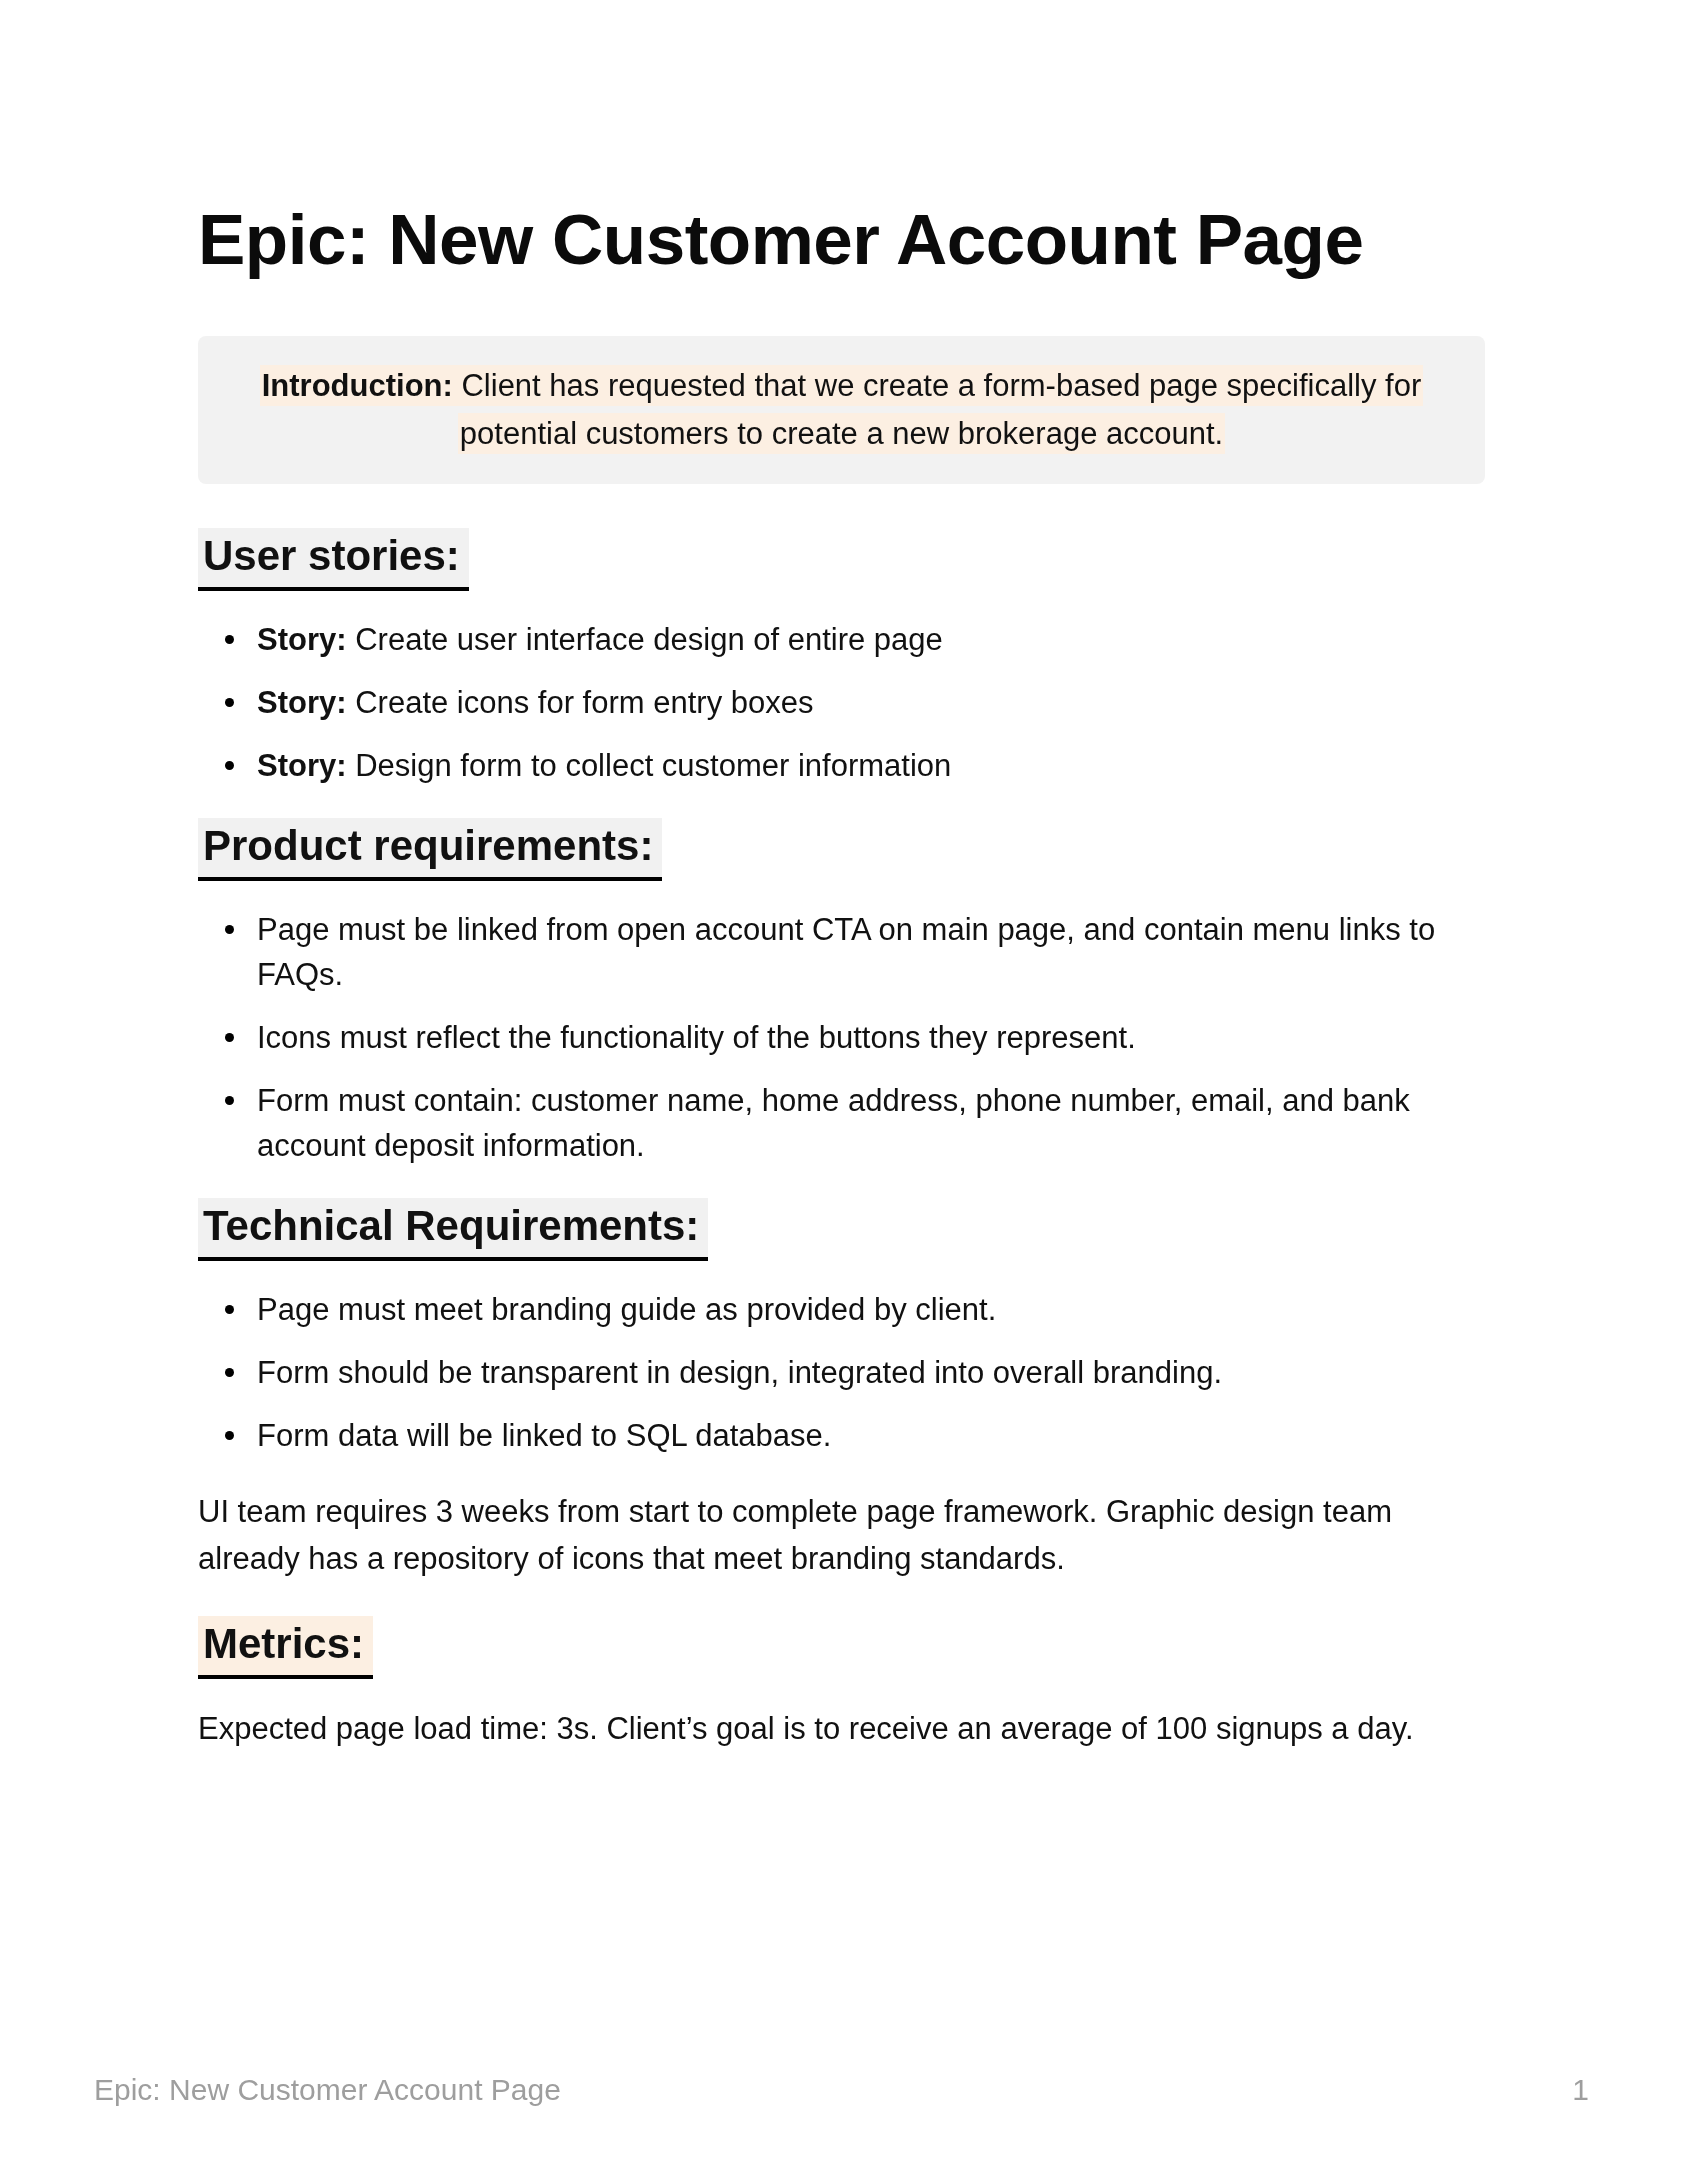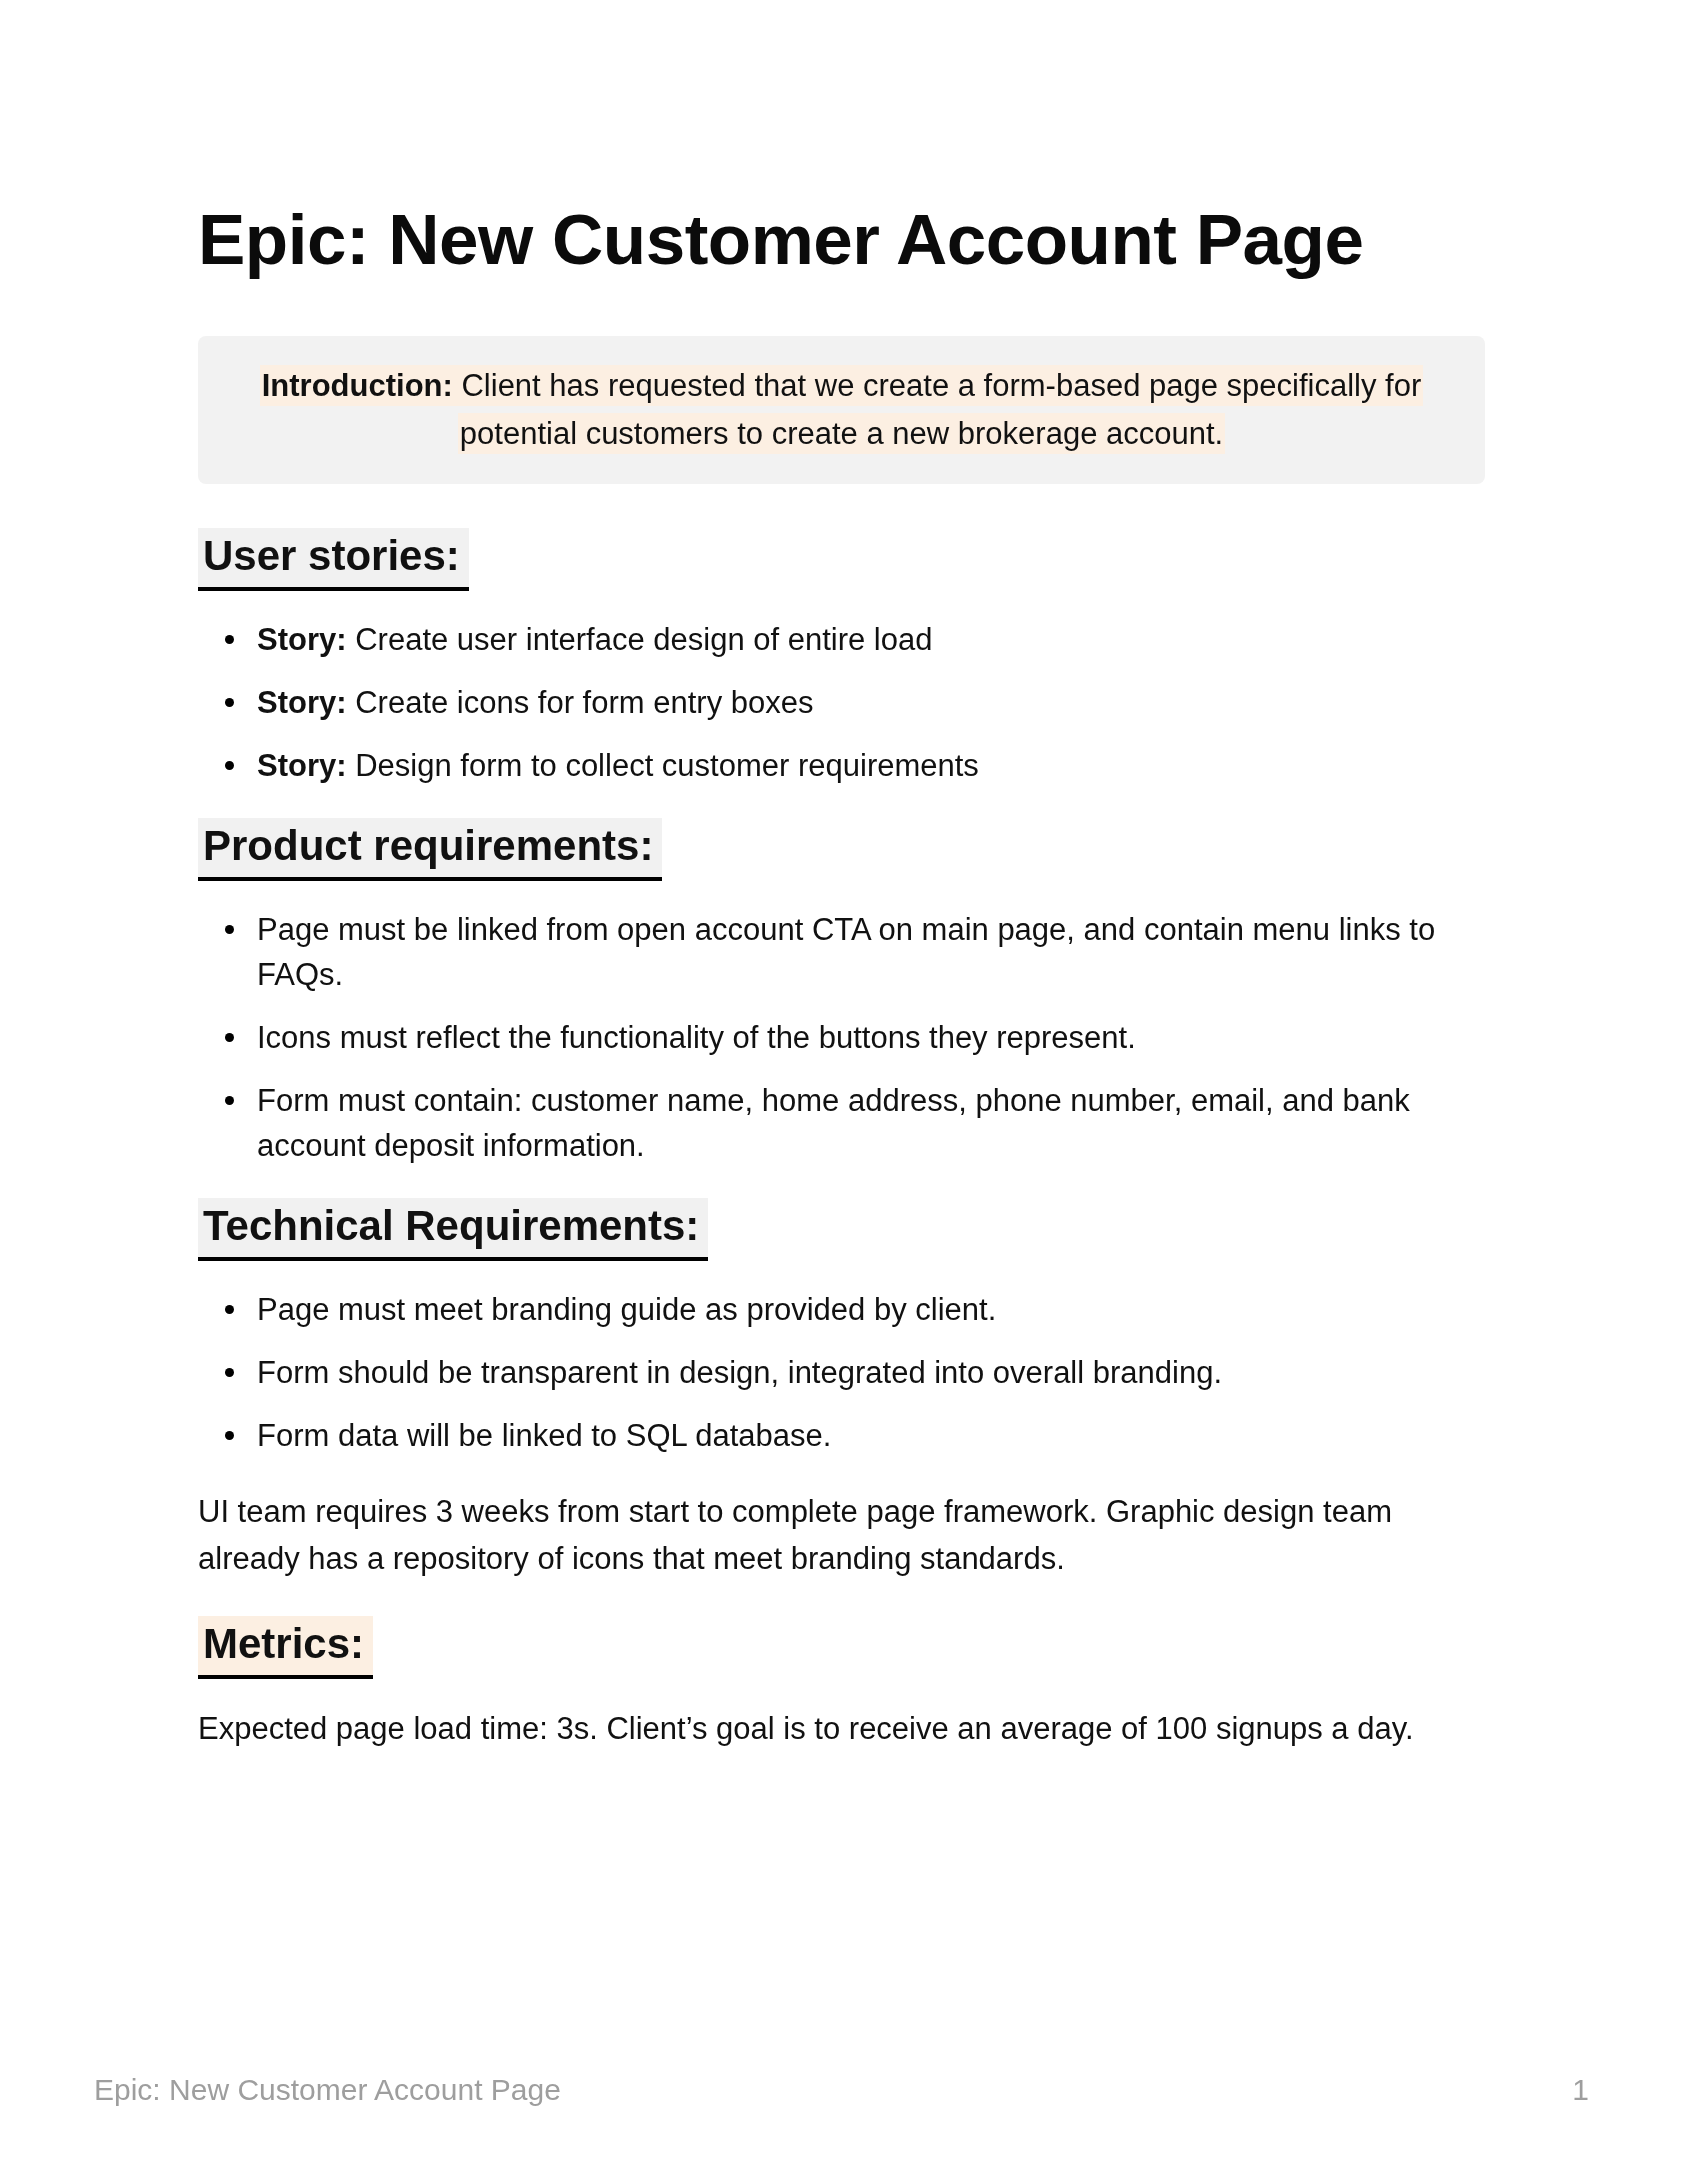--- a/index.html
+++ b/index.html
@@ -101,23 +101,23 @@
 
     <h1 class="doc-title">Epic: New Customer Account Page</h1>
 
     <div class="intro-panel">
       <p><span class="hl-peach"><strong>Introduction:</strong><span> Client has requested that we create a form-based page specifically for potential customers to create a new brokerage account.</span></span></p>
     </div>
 
     <div class="section">
       <h2 class="section-heading"><span class="hl gray">User stories:</span></h2>
       <ul class="section-list">
-        <li><strong>Story:</strong><span> Create user interface design of entire load</span></li>
+        <li><strong>Story:</strong><span> Create user interface design of entire page</span></li>
         <li><strong>Story:</strong><span> Create icons for form entry boxes</span></li>
-        <li><strong>Story:</strong><span> Design form to collect customer requirements</span></li>
+        <li><strong>Story:</strong><span> Design form to collect customer information</span></li>
       </ul>
     </div>
 
     <div class="section">
       <h2 class="section-heading"><span class="hl gray">Product requirements:</span></h2>
       <ul class="section-list">
         <li><span>Page must be linked from open account CTA on main page, and contain menu links to FAQs.</span></li>
         <li><span>Icons must reflect the functionality of the buttons they represent.</span></li>
         <li><span>Form must contain: customer name, home address, phone number, email, and bank account deposit information.</span></li>
       </ul>

